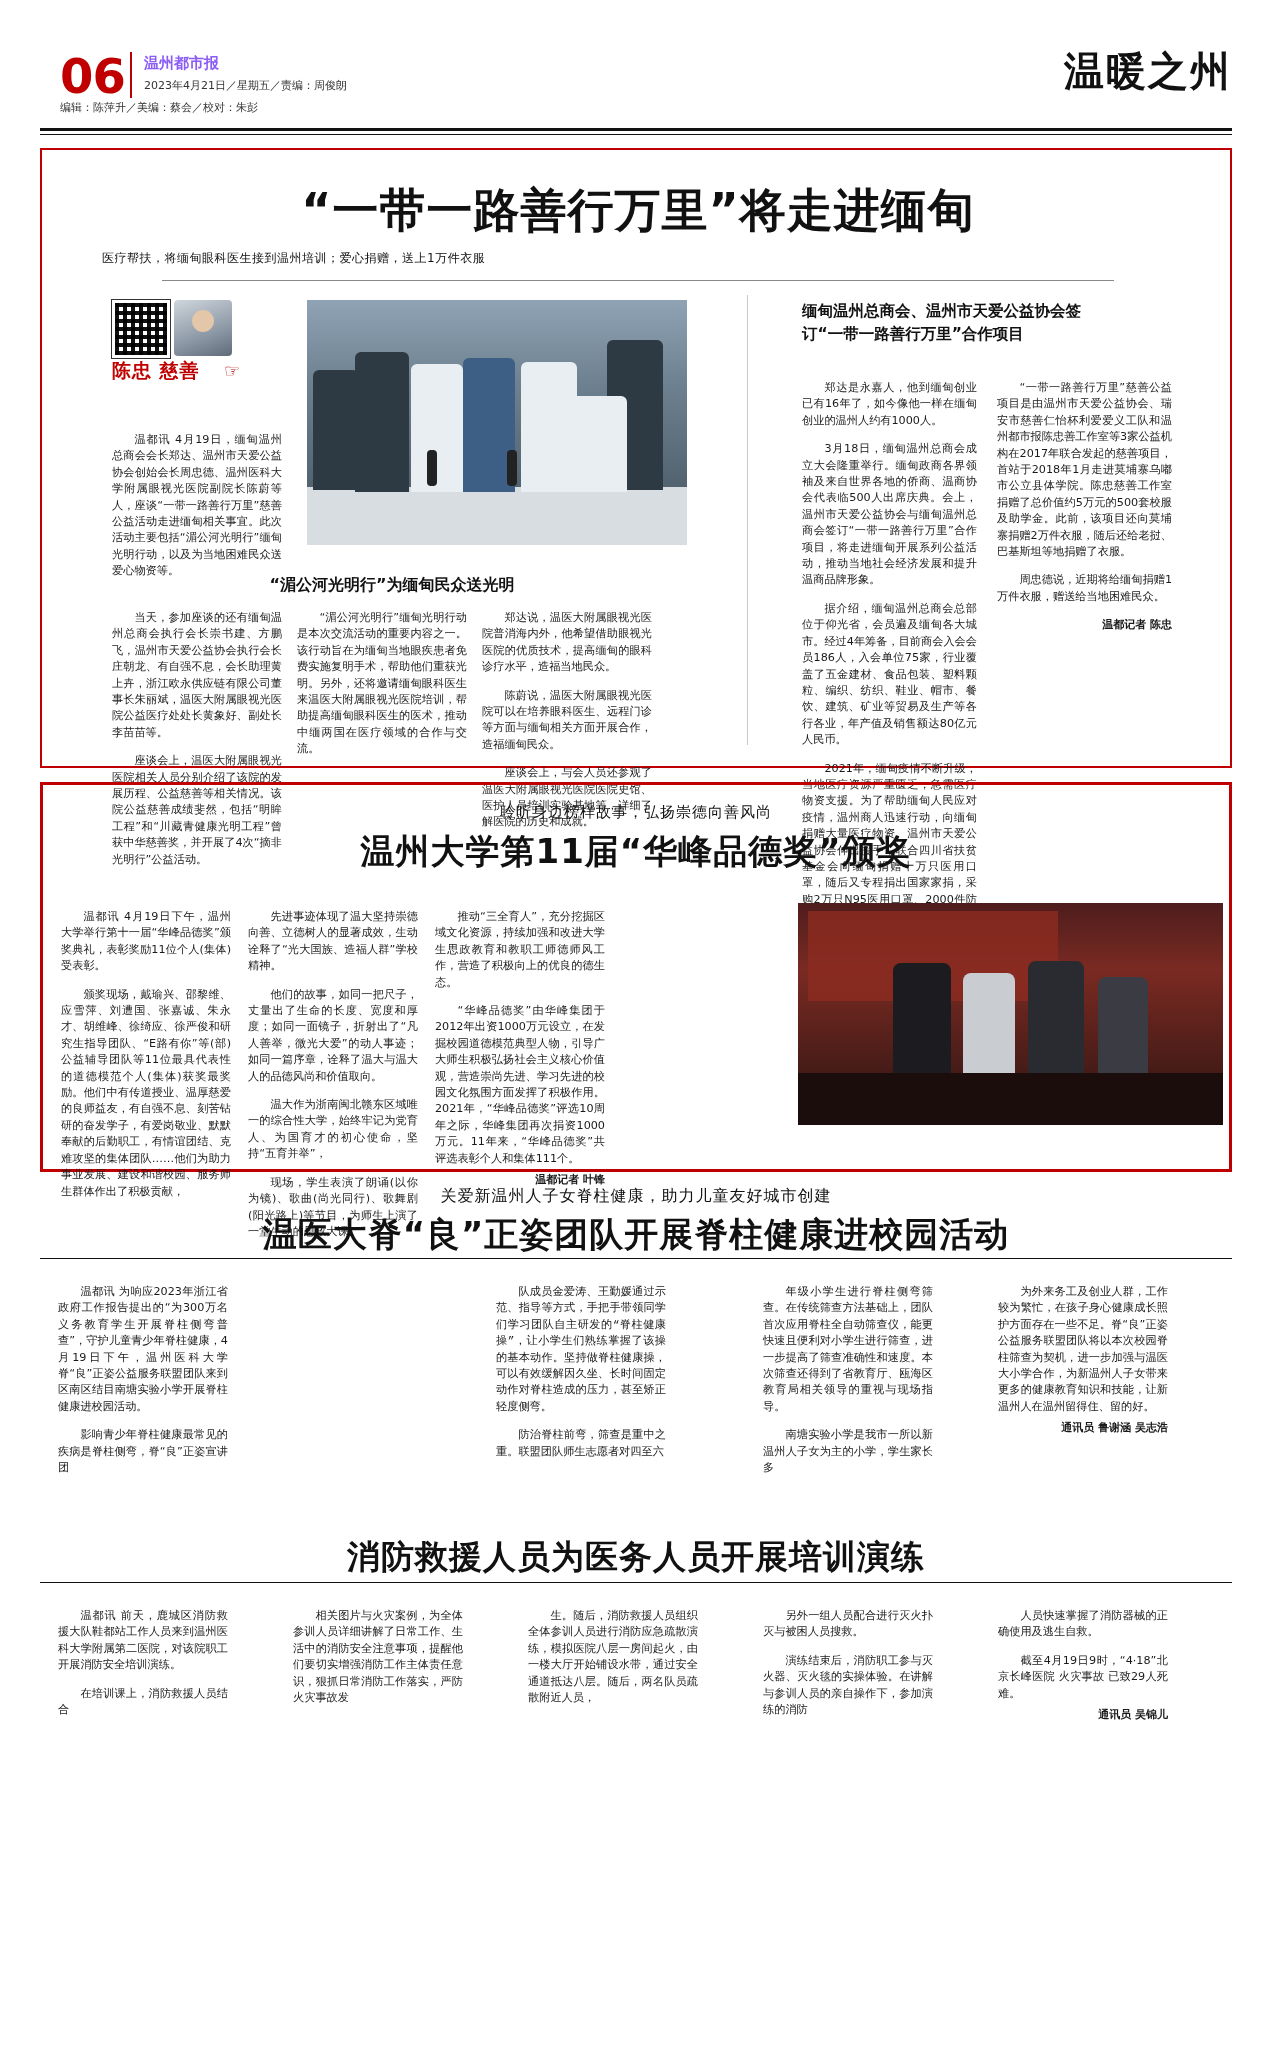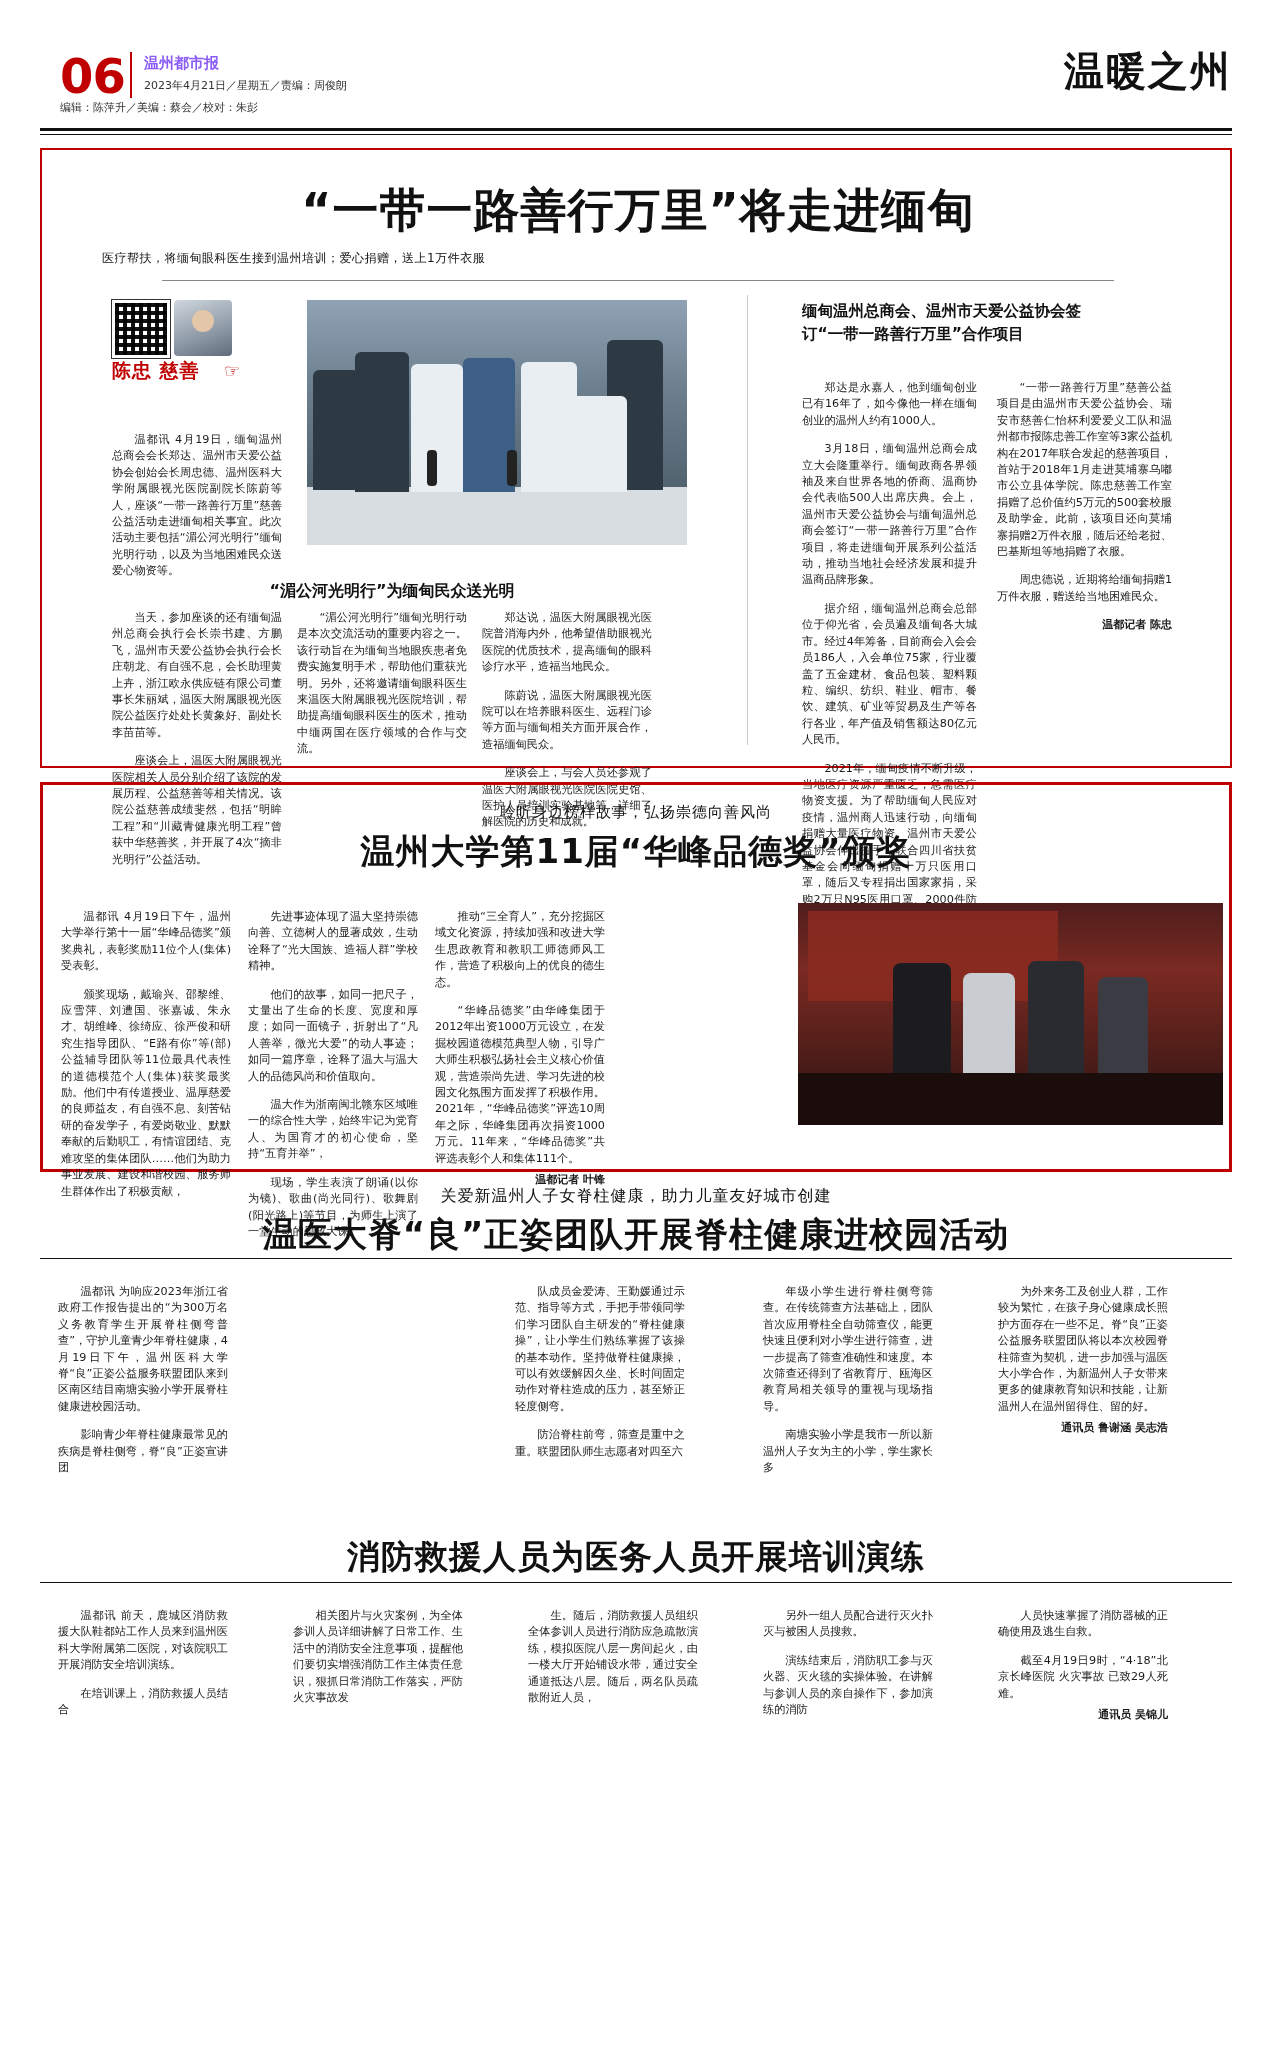--- a/index.html
+++ b/index.html
@@ -32,21 +32,21 @@
   .rule-top{position:absolute;left:40px;top:128px;width:1192px;height:3px;background:#111;}
   .rule-top2{position:absolute;left:40px;top:134px;width:1192px;height:1px;background:#111;}
 
   
   .col-text{
     font-size:11.2px;line-height:16.4px;color:#1a1a1a;
     text-align:justify;text-justify:inter-ideograph;
     font-family:"DejaVu Sans","Liberation Sans",sans-serif;
   }
   .col-text p{margin:12px 0 3px 0;text-indent:2em;}
-  .sub-head{font-size:16px;font-weight:bold;color:#111;margin:16px 0 6px 0;text-align:center;}
+  .sub-head{font-size:16px;font-weight:bold;color:#111;margin:10px 0 6px 0;text-align:center;}
   .byline{text-align:right;font-size:11px;margin-top:5px;font-weight:bold;}
 
   
   .box1{
     position:absolute;left:40px;top:148px;width:1192px;height:620px;
     border:2px solid #c00000;box-sizing:border-box;
   }
   .s1-title{
     position:absolute;left:60px;top:30px;width:1072px;text-align:center;
     font-size:46px;font-weight:bold;letter-spacing:1px;color:#111;
@@ -249,21 +249,21 @@
   </div>
 
   <div class="s3-kicker">关爱新温州人子女脊柱健康，助力儿童友好城市创建</div>
   <div class="s3-title">温医大脊“良”正姿团队开展脊柱健康进校园活动</div>
   <div class="s3-rule"></div>
 
   <div class="col-text" style="position:absolute;left:58px;top:1272px;width:170px;">
     <p>温都讯 为响应2023年浙江省政府工作报告提出的“为300万名义务教育学生开展脊柱侧弯普查”，守护儿童青少年脊柱健康，4月19日下午，温州医科大学脊“良”正姿公益服务联盟团队来到区南区结目南塘实验小学开展脊柱健康进校园活动。</p>
     <p>影响青少年脊柱健康最常见的疾病是脊柱侧弯，脊“良”正姿宣讲团</p>
   </div>
-  <div class="col-text" style="position:absolute;left:515px;top:1272px;width:170px;">
+  <div class="col-text" style="position:absolute;left:496px;top:1272px;width:170px;font-family:Liberation Mono, monospace;">
     <p>队成员金爱涛、王勤媛通过示范、指导等方式，手把手带领同学们学习团队自主研发的“脊柱健康操”，让小学生们熟练掌握了该操的基本动作。坚持做脊柱健康操，可以有效缓解因久坐、长时间固定动作对脊柱造成的压力，甚至矫正轻度侧弯。</p>
     <p>防治脊柱前弯，筛查是重中之重。联盟团队师生志愿者对四至六</p>
   </div>
   <div class="col-text" style="position:absolute;left:763px;top:1272px;width:170px;">
     <p>年级小学生进行脊柱侧弯筛查。在传统筛查方法基础上，团队首次应用脊柱全自动筛查仪，能更快速且便利对小学生进行筛查，进一步提高了筛查准确性和速度。本次筛查还得到了省教育厅、瓯海区教育局相关领导的重视与现场指导。</p>
     <p>南塘实验小学是我市一所以新温州人子女为主的小学，学生家长多</p>
   </div>
   <div class="col-text" style="position:absolute;left:998px;top:1272px;width:170px;">
     <p>为外来务工及创业人群，工作较为繁忙，在孩子身心健康成长照护方面存在一些不足。脊“良”正姿公益服务联盟团队将以本次校园脊柱筛查为契机，进一步加强与温医大小学合作，为新温州人子女带来更多的健康教育知识和技能，让新温州人在温州留得住、留的好。</p>
     <div class="byline">通讯员 鲁谢涵 吴志浩</div>

